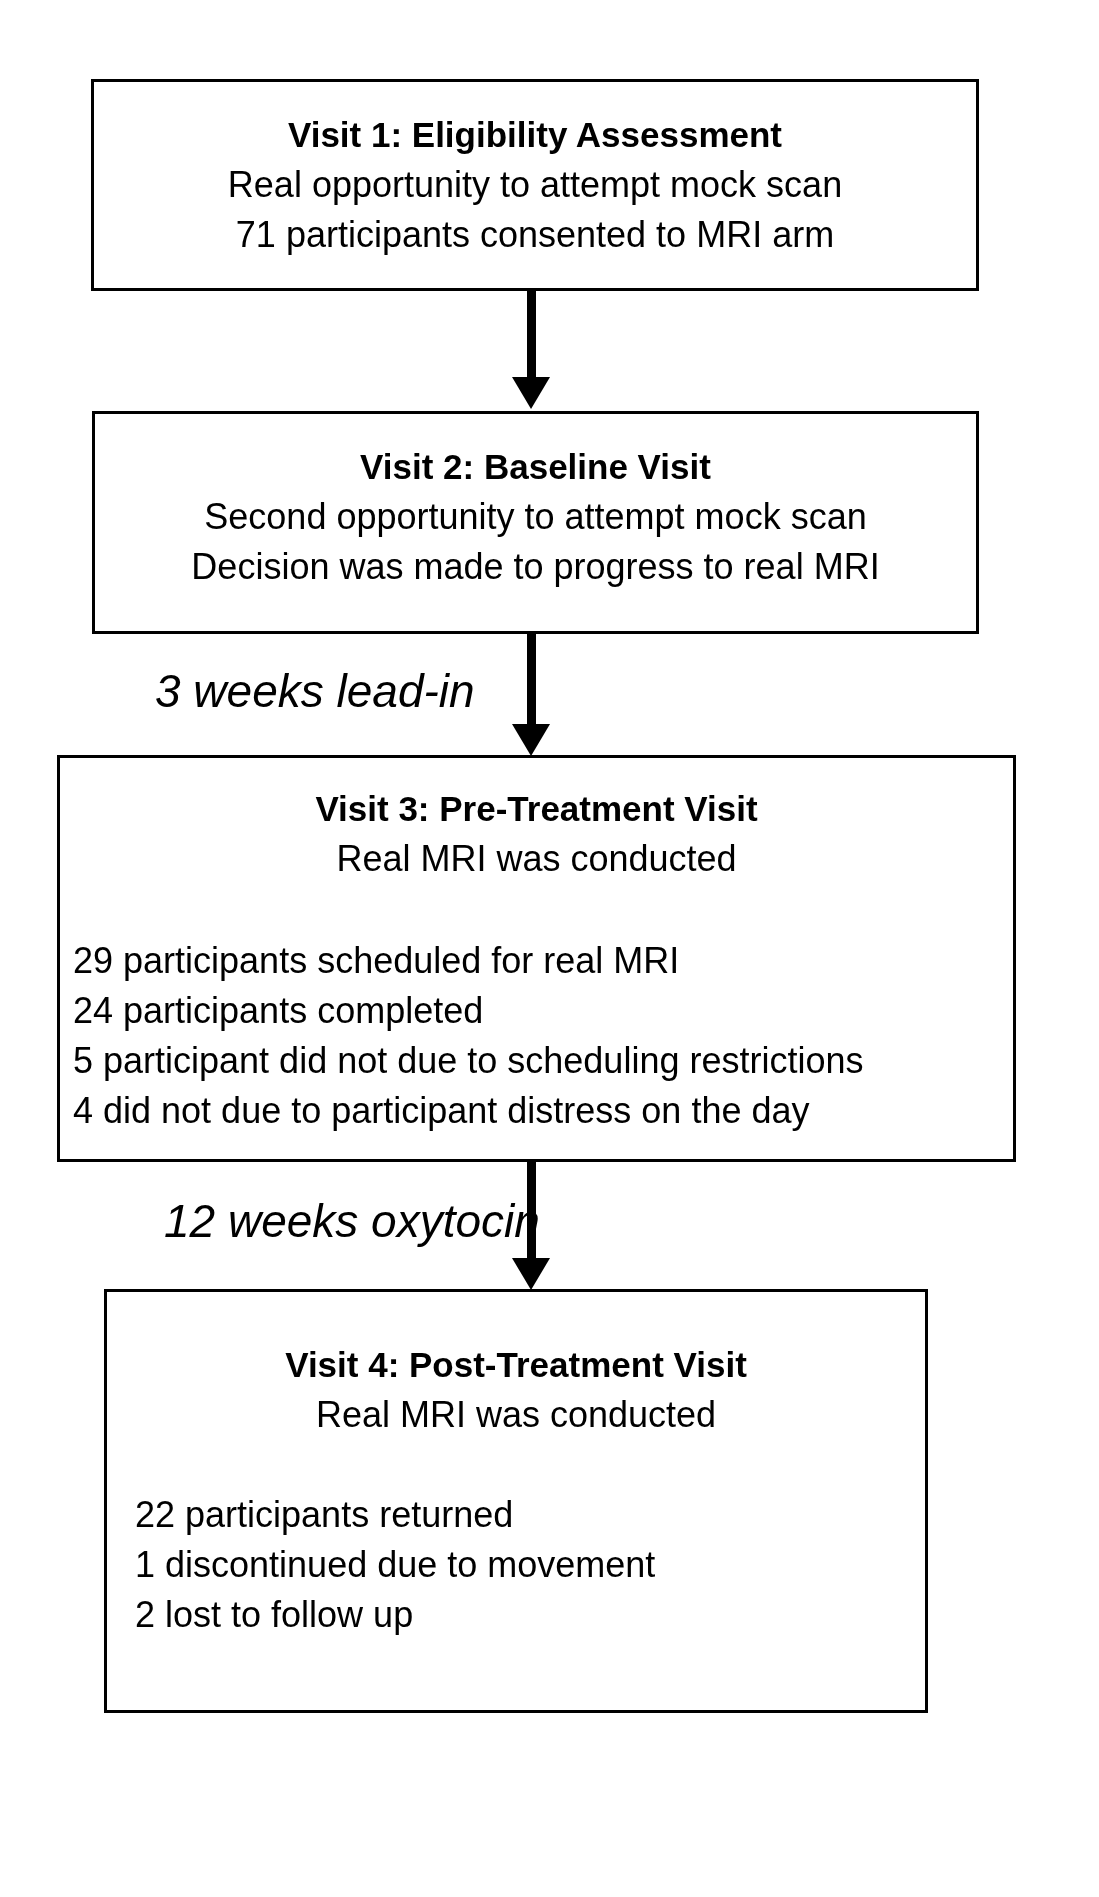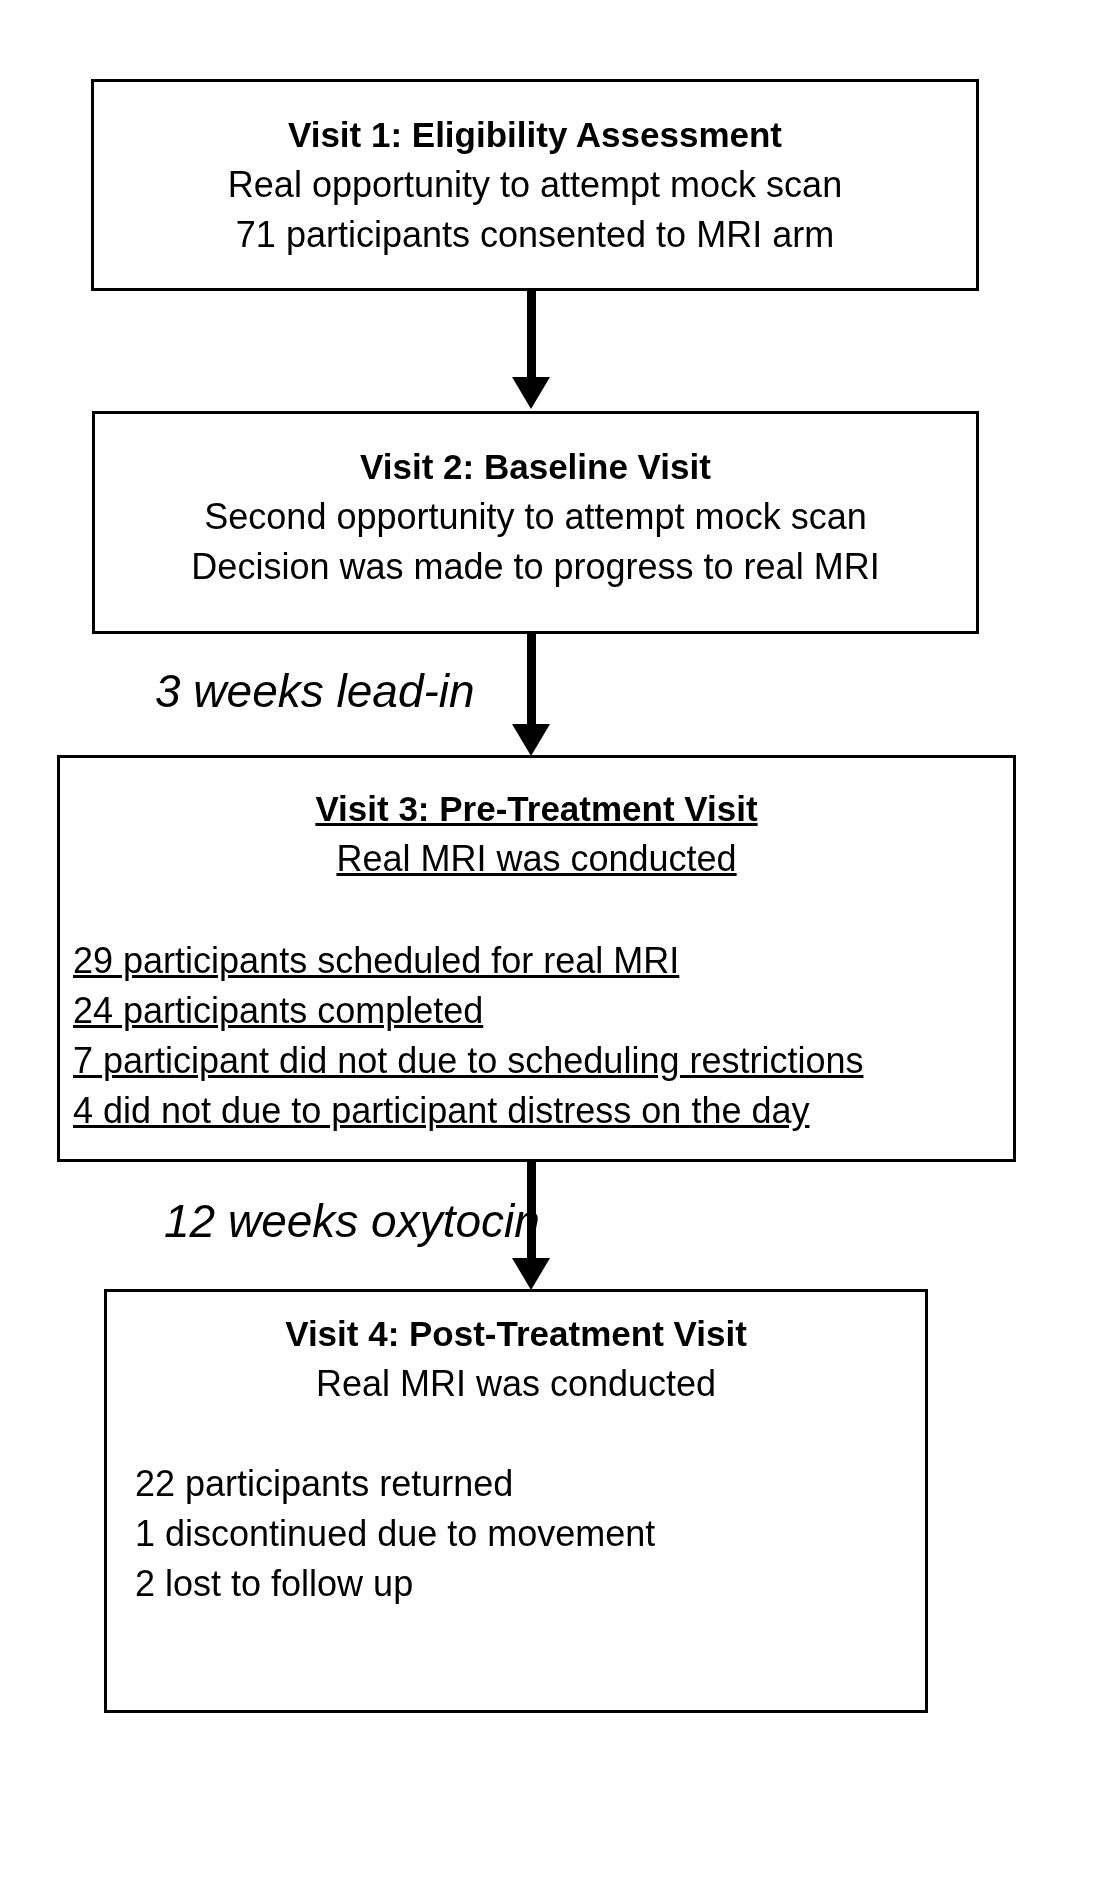--- a/index.html
+++ b/index.html
@@ -19,23 +19,23 @@
     background: #ffffff;
     font-size: 36px;
     line-height: 50px;
   }
   .box .title { font-weight: bold; font-size: 35px; text-align: center; }
   .box .line  { text-align: center; }
   .box .details { text-align: left; }
 
   .box1 { left: 87px;  top: 79px;   width: 888px; height: 212px; padding-top: 28px; }
   .box2 { left: 88px;  top: 411px;  width: 887px; height: 223px; padding-top: 28px; }
-  .box3 { left: 53px;  top: 755px;  width: 959px; height: 407px; padding-top: 26px; text-decoration: underline; }
+  .box3 { left: 53px;  top: 755px;  width: 959px; height: 407px; padding-top: 26px; }
   .box3 .details { margin-top: 52px; padding-left: 13px; padding-right: 6px; }
-  .box4 { left: 100px; top: 1289px; width: 824px; height: 424px; padding-top: 17px; }
+  .box4 { left: 100px; top: 1289px; width: 824px; height: 424px; padding-top: 48px; }
   .box4 .details { margin-top: 50px; padding-left: 28px; padding-right: 6px; }
 
   .arrow {
     position: absolute;
     width: 38px;
     display: flex;
     flex-direction: column;
     align-items: center;
   }
   .arrow .stem { width: 9px; flex: 1 1 auto; background: #000000; }
@@ -87,21 +87,21 @@
     <div class="stem"></div>
     <div class="head"></div>
   </div>
 
   <div class="box box3">
     <div class="title">Visit 3: Pre-Treatment Visit</div>
     <div class="line">Real MRI was conducted</div>
     <div class="details">
       <div class="detail">29 participants scheduled for real MRI</div>
       <div class="detail">24 participants completed</div>
-      <div class="detail">7 participant did not due to scheduling restrictions</div>
+      <div class="detail">5 participant did not due to scheduling restrictions</div>
       <div class="detail">4 did not due to participant distress on the day</div>
     </div>
   </div>
 
   <div class="interval-label label2">12 weeks oxytocin</div>
 
   <div class="arrow arrow3">
     <div class="stem"></div>
     <div class="head"></div>
   </div>

